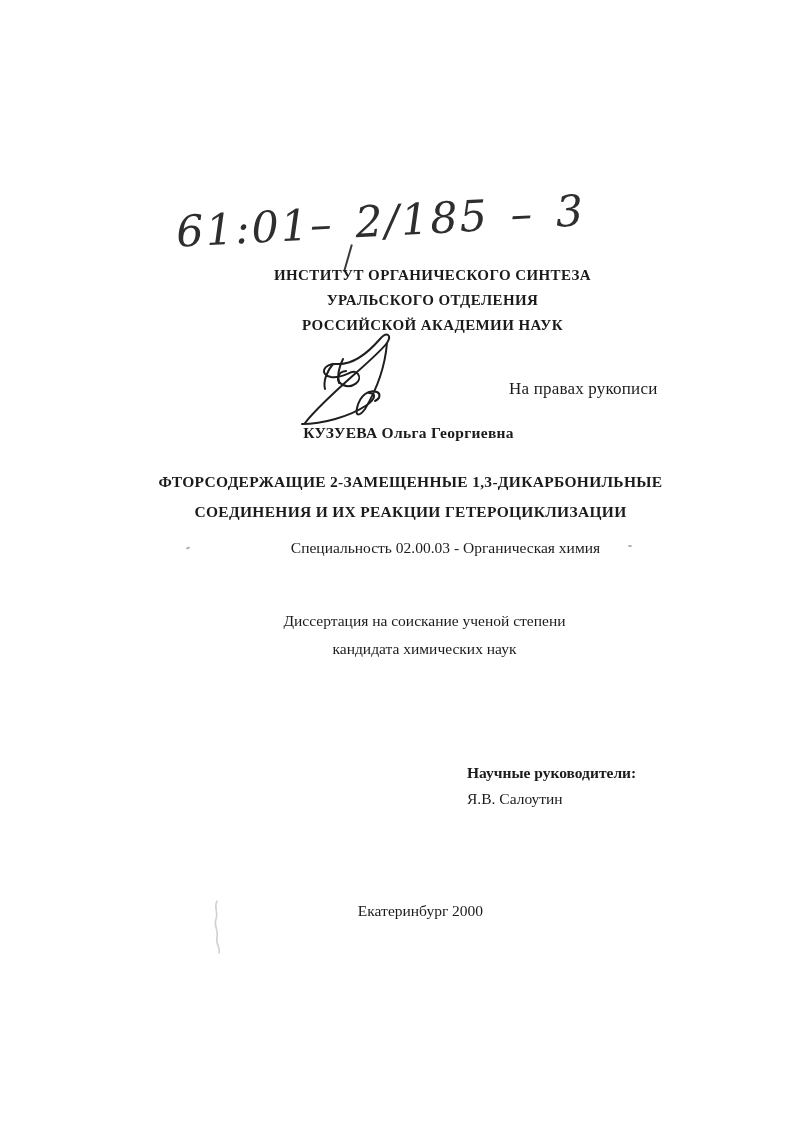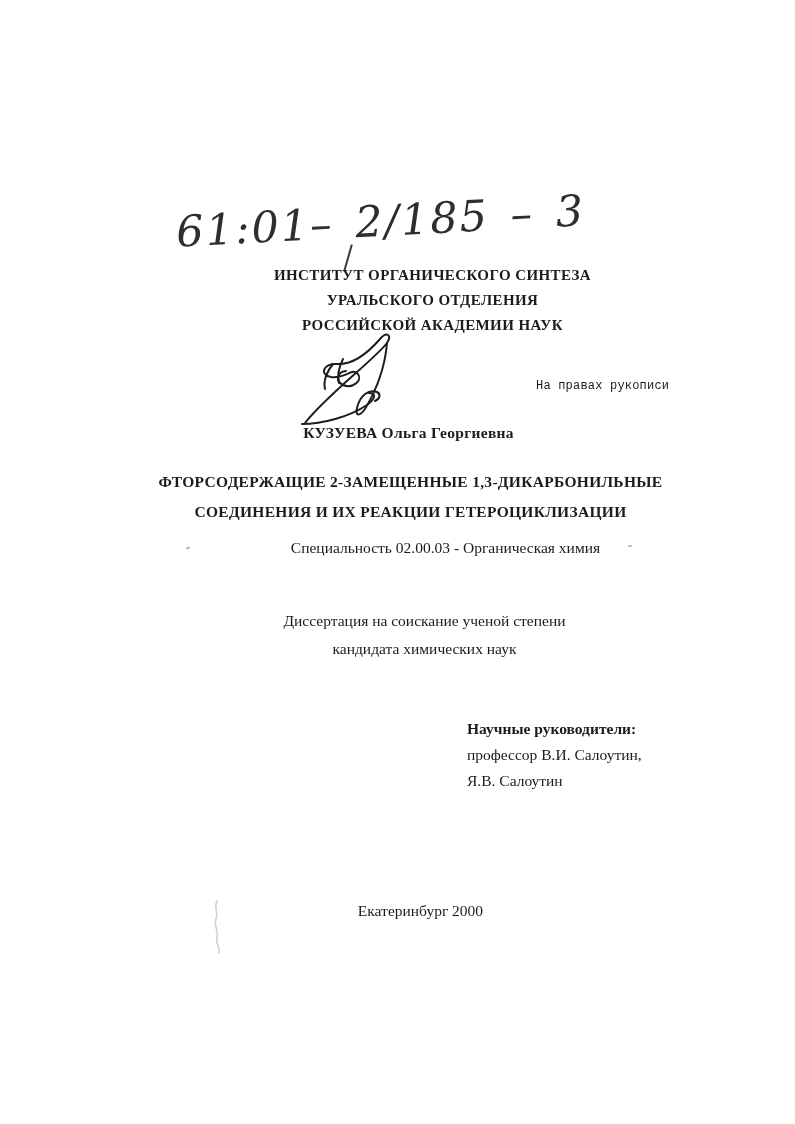--- a/index.html
+++ b/index.html
@@ -47,24 +47,23 @@
   .org-header {
     top: 263px;
     transform: translateX(35px);
     font-weight: bold;
     font-size: 15px;
     line-height: 25px;
     letter-spacing: 0.4px;
   }
   .manuscript-note {
     top: 379px;
-    left: 536px;
-    font-size: 12px;
+    left: 509px;
+    font-size: 17px;
     letter-spacing: 0.2px;
-    font-family: Liberation Mono, monospace;
   }
   .author-name {
     top: 424px;
     transform: translateX(11px);
     font-weight: bold;
     font-size: 15.5px;
     letter-spacing: 0.3px;
   }
   .diss-title {
     top: 467px;
@@ -85,21 +84,21 @@
     font-size: 15.5px;
     line-height: 28px;
   }
   .supervisors {
     top: 716px;
     left: 467px;
     font-size: 15.5px;
     line-height: 26px;
     white-space: nowrap;
   }
-  .supervisors .heading { font-weight: bold; }
+  .supervisors .heading { font-weight: bold; margin-top: 44px; }
   .city-year {
     top: 902px;
     transform: translateX(23px);
     font-size: 15.5px;
   }
 
   
   .speck {
     width: 4px;
     height: 2px;
@@ -147,21 +146,20 @@
 
   <div class="abs cblock specialty">Специальность 02.00.03 - Органическая химия</div>
 
   <div class="abs cblock degree">
     <div>Диссертация на соискание ученой степени</div>
     <div>кандидата химических наук</div>
   </div>
 
   <div class="abs supervisors">
     <div class="heading">Научные руководители:</div>
-    <div>профессор В.И. Салоутин,</div>
     <div>Я.В. Салоутин</div>
   </div>
 
   <div class="abs cblock city-year">Екатеринбург 2000</div>
 
   <div class="abs speck speck-left"></div>
   <div class="abs speck speck-right"></div>
   <svg class="abs smudge" width="36" height="62" viewBox="0 0 36 62">
     <path d="M14,6 C10,14 16,16 13,24 C10,32 16,34 14,42 C12,50 18,52 16,58" fill="none" stroke="#9a9a9a" stroke-width="1.6" stroke-linecap="round"></path>
   </svg>

